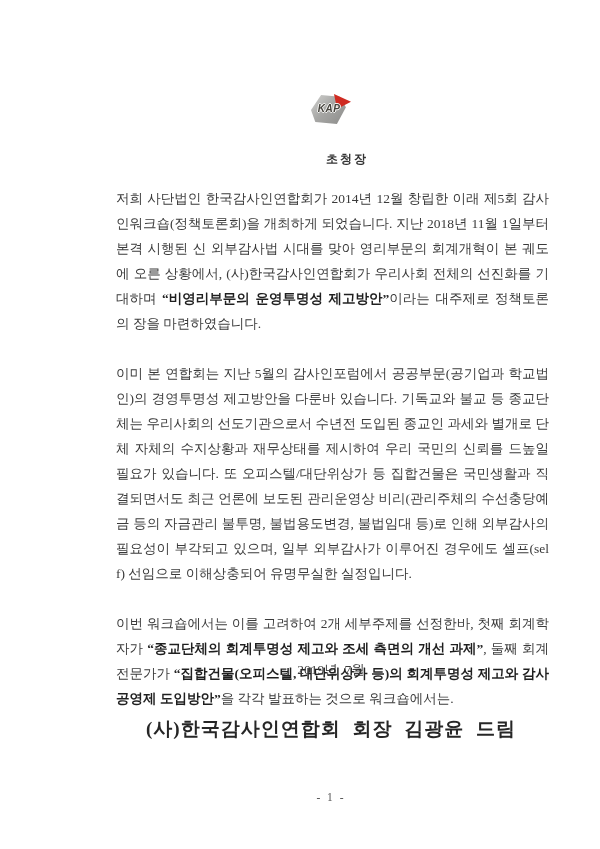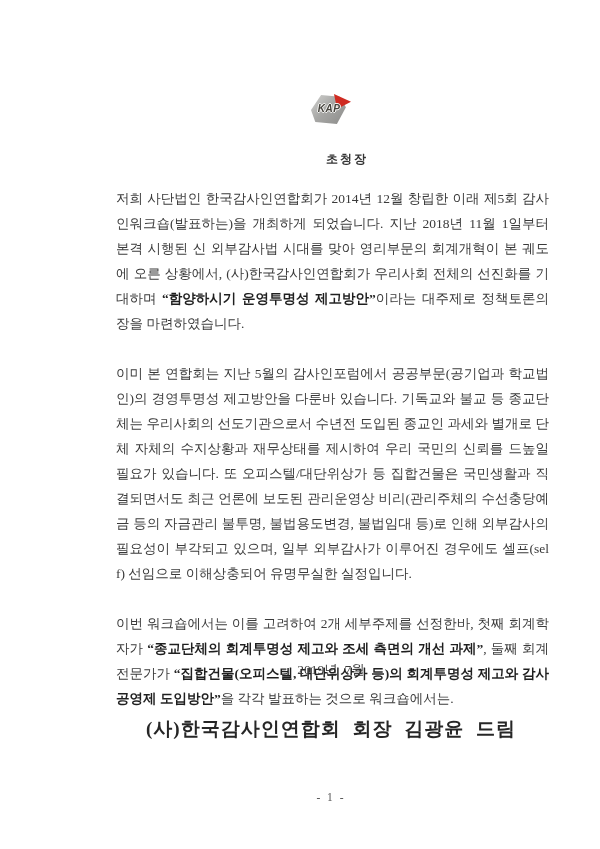--- a/index.html
+++ b/index.html
@@ -146,21 +146,21 @@
     <div class="kap-logo">
       <div class="gem"></div>
       <div class="flag"></div>
       <div class="kap-text">KAP</div>
     </div>
   </div>
 
   <div class="doc-title">초청장</div>
 
   <div class="body-text">
-    <p><span>저희 사단법인 한국감사인연합회가 2014년 12월 창립한 이래 제5회 감사인워크숍(발표하는)을 개최하게 되었습니다. 지난 2018년 11월 1일부터 본격 시행된 신 외부감사법 시대를 맞아 영리부문의 회계개혁이 본 궤도에 오른 상황에서, (사)한국감사인연합회가 우리사회 전체의 선진화를 기대하며 </span><span class="b">“함양하시기 운영투명성 제고방안”</span><span>이라는 대주제로 정책토론의 장을 마련하였습니다.</span></p>
+    <p><span>저희 사단법인 한국감사인연합회가 2014년 12월 창립한 이래 제5회 감사인워크숍(정책토론회)을 개최하게 되었습니다. 지난 2018년 11월 1일부터 본격 시행된 신 외부감사법 시대를 맞아 영리부문의 회계개혁이 본 궤도에 오른 상황에서, (사)한국감사인연합회가 우리사회 전체의 선진화를 기대하며 </span><span class="b">“비영리부문의 운영투명성 제고방안”</span><span>이라는 대주제로 정책토론의 장을 마련하였습니다.</span></p>
 
     <p>이미 본 연합회는 지난 5월의 감사인포럼에서 공공부문(공기업과 학교법인)의 경영투명성 제고방안을 다룬바 있습니다. 기독교와 불교 등 종교단체는 우리사회의 선도기관으로서 수년전 도입된 종교인 과세와 별개로 단체 자체의 수지상황과 재무상태를 제시하여 우리 국민의 신뢰를 드높일 필요가 있습니다. 또 오피스텔/대단위상가 등 집합건물은 국민생활과 직결되면서도 최근 언론에 보도된 관리운영상 비리(관리주체의 수선충당예금 등의 자금관리 불투명, 불법용도변경, 불법임대 등)로 인해 외부감사의 필요성이 부각되고 있으며, 일부 외부감사가 이루어진 경우에도 셀프(self) 선임으로 이해상충되어 유명무실한 실정입니다.</p>
 
     <p><span>이번 워크숍에서는 이를 고려하여 2개 세부주제를 선정한바, 첫째 회계학자가 </span><span class="b">“종교단체의 회계투명성 제고와 조세 측면의 개선 과제”</span><span>, 둘째 회계전문가가 </span><span class="b">“집합건물(오피스텔, 대단위상가 등)의 회계투명성 제고와 감사공영제 도입방안”</span><span>을 각각 발표하는 것으로 워크숍에서는.</span></p>
 
   </div>
 
   <div class="doc-date">2019년  7월</div>
 
   <div class="signature">(사)한국감사인연합회 회장 김광윤 드림</div>

